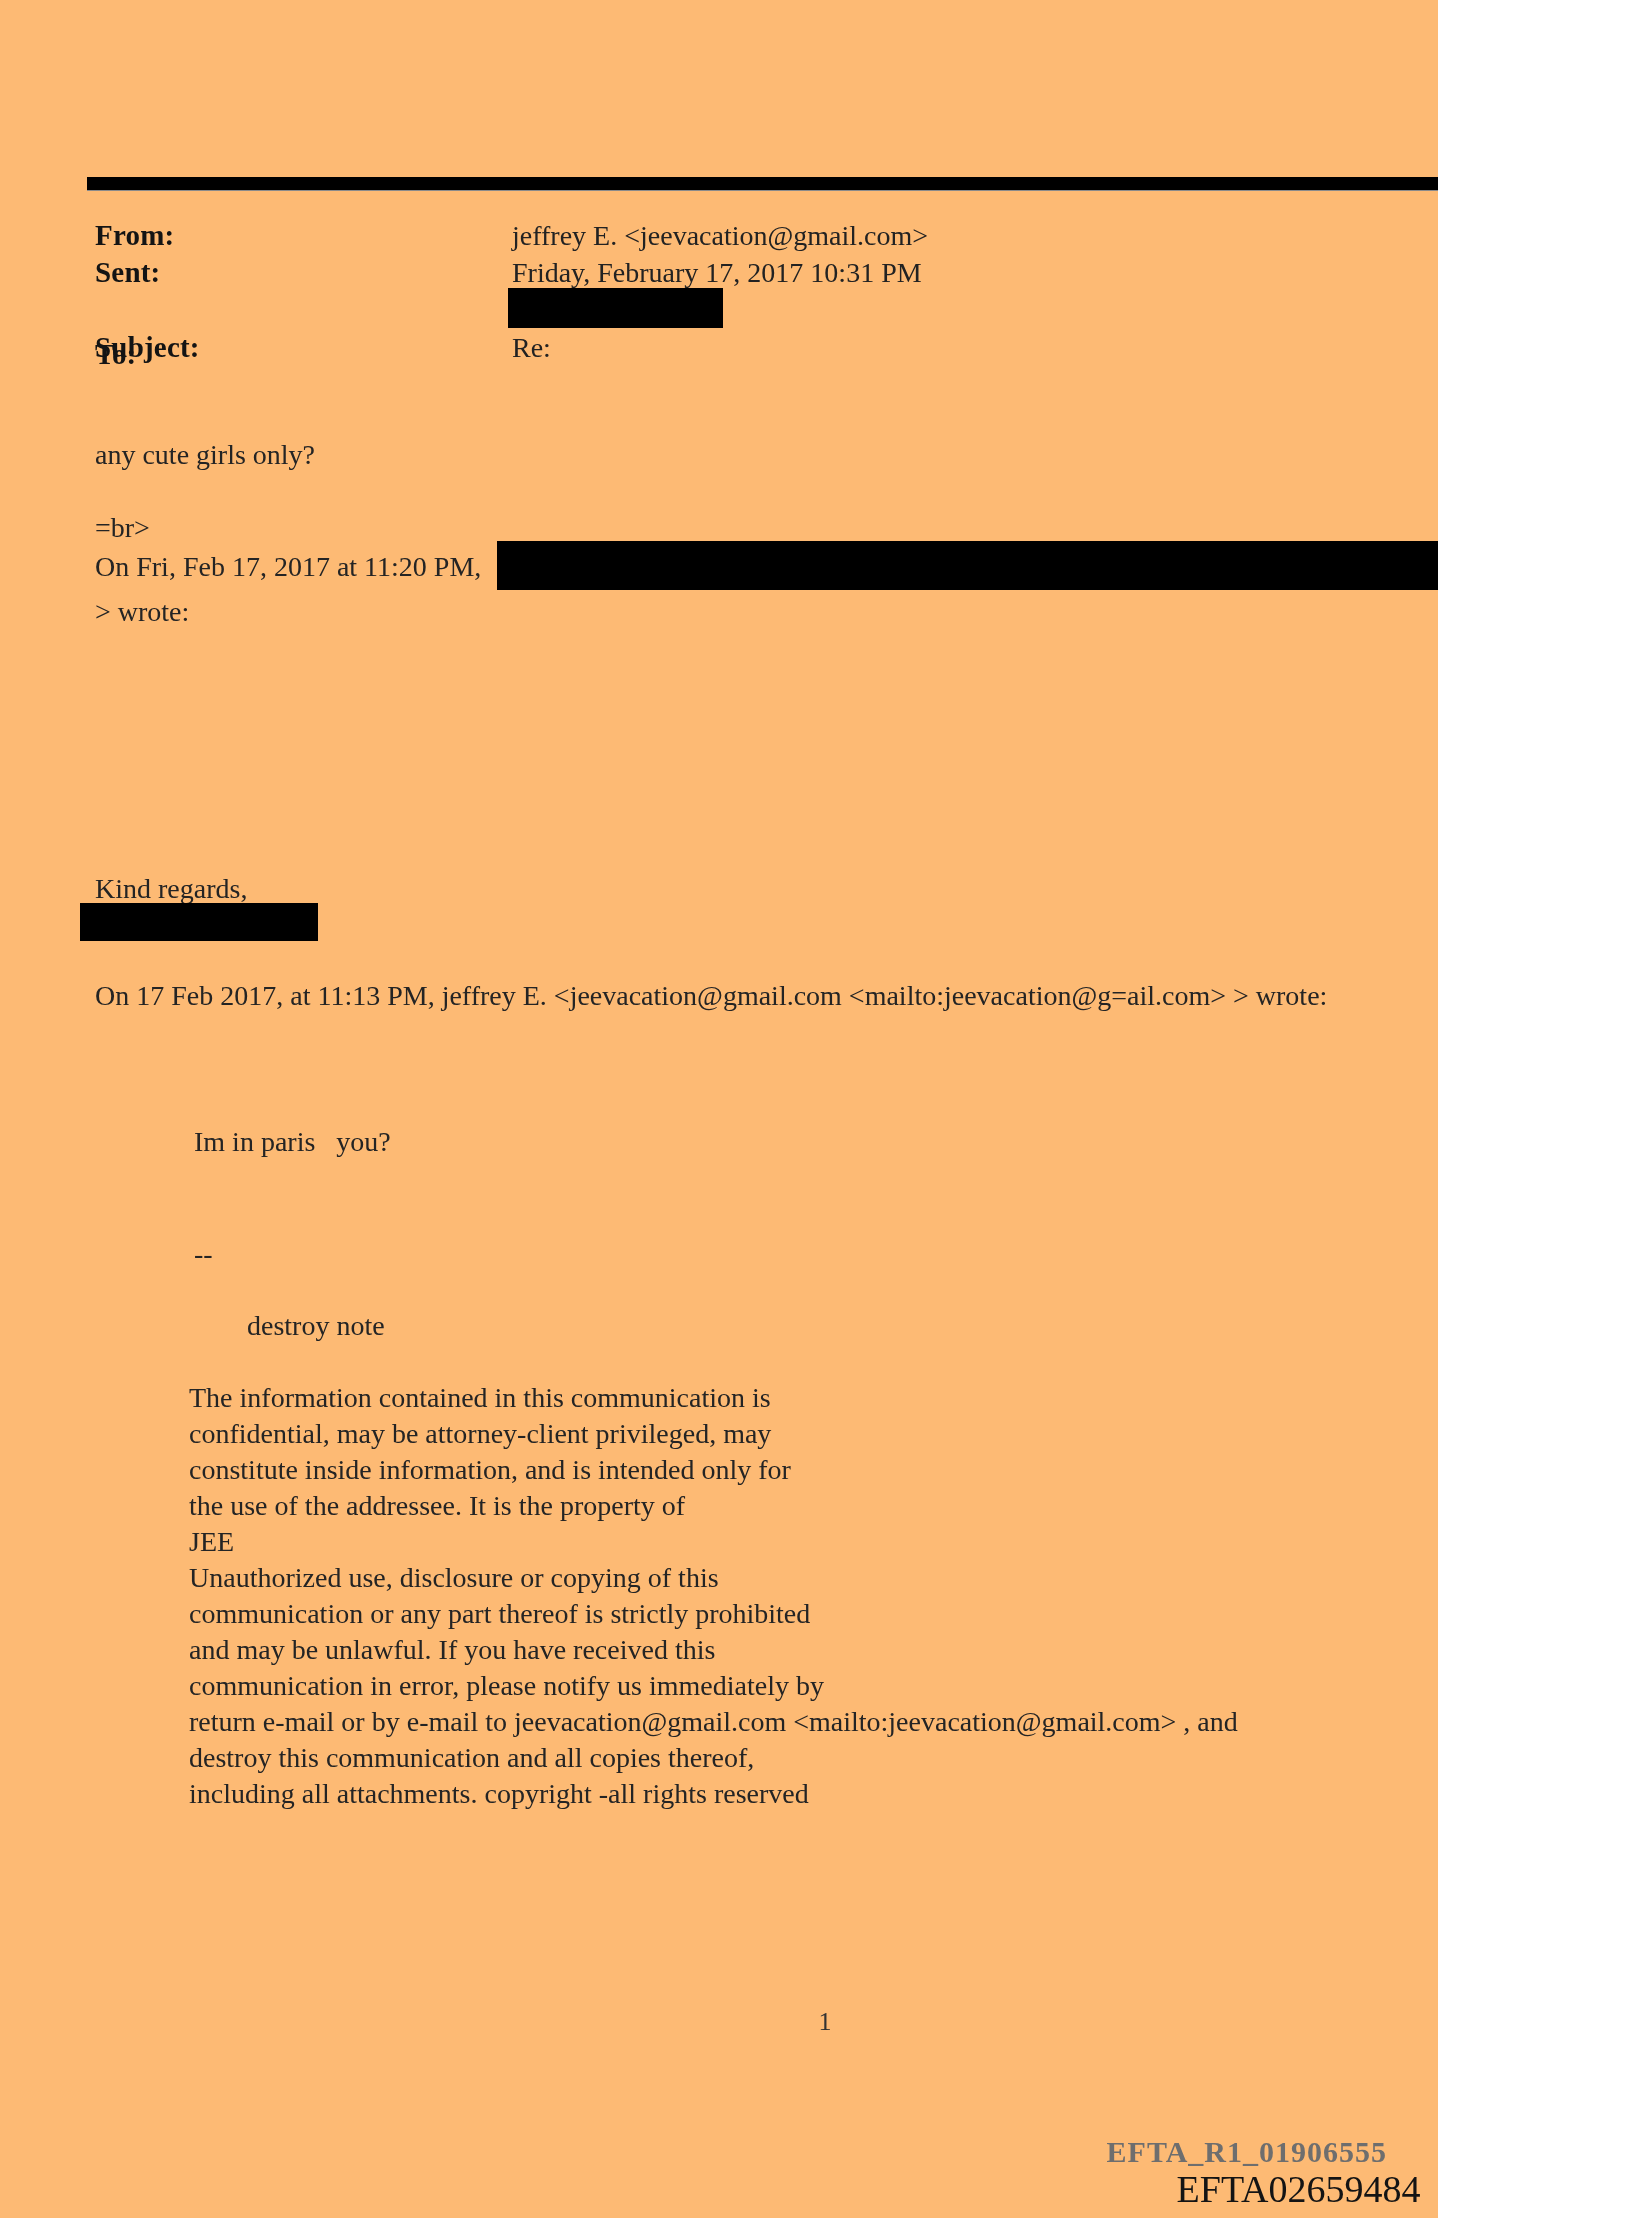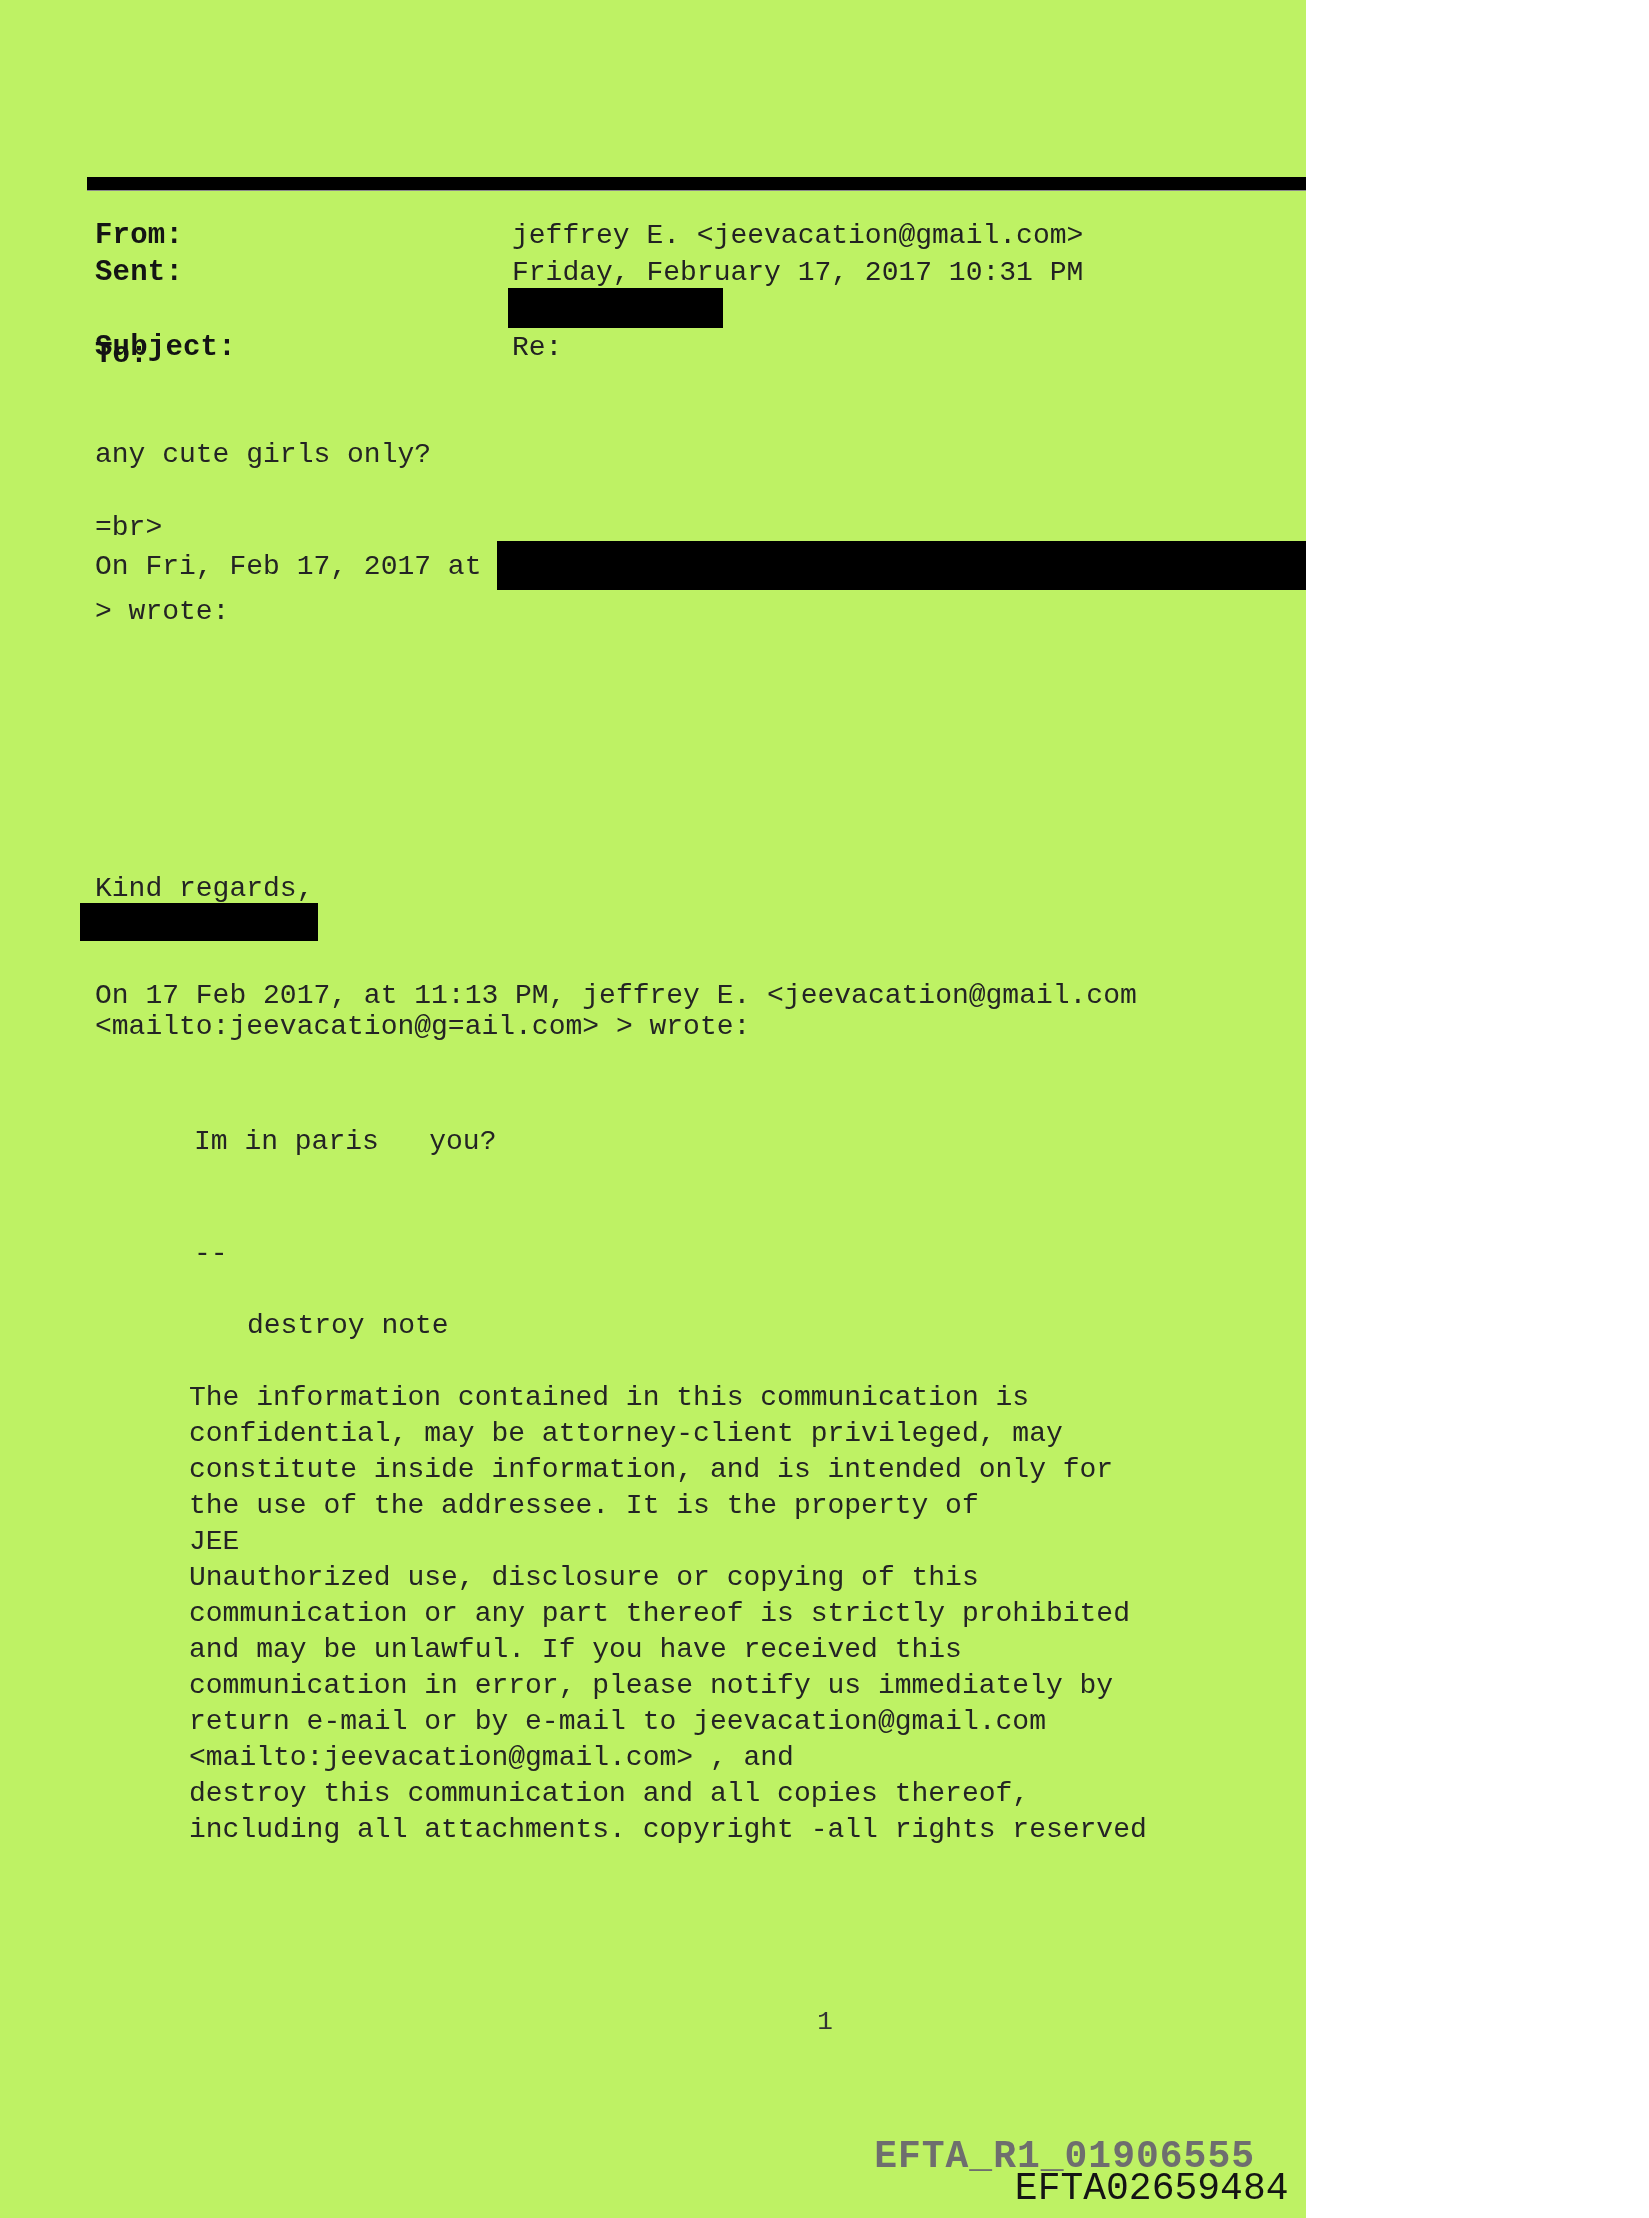--- a/index.html
+++ b/index.html
@@ -2,24 +2,24 @@
 <html><head>
 <meta charset="utf-8">
 <style>
   html, body {
     margin: 0;
     padding: 0;
     background: #ffffff;
   }
   .page {
     position: relative;
-    width: 1306px;
+    width: 1438px;
     height: 2218px;
-    background: #bef264;
-    font-family: Liberation Mono, monospace;
+    background: #fdba74;
+    font-family: Liberation Serif, serif;
     color: #1f1f1f;
     overflow: hidden;
   }
   .abs { position: absolute; }
 
   .divider {
     left: 87px;
     top: 177px;
     width: 1475px;
     height: 12.6px;
@@ -64,21 +64,21 @@
     top: 2007px;
     width: 1650px;
     text-align: center;
     font-size: 26px;
     color: #333333;
   }
 
   .stamp1 {
     right: 51px;
     top: 2135px;
-    font-size: 38px;
+    font-size: 30px;
     letter-spacing: 1px;
     font-weight: bold;
   }
   .stamp2 {
     right: 17.5px;
     top: 2167px;
     font-size: 38px;
   }
 </style>
 </head>

